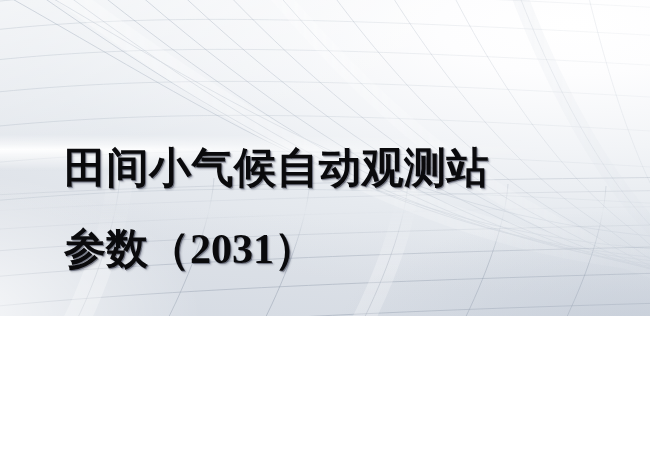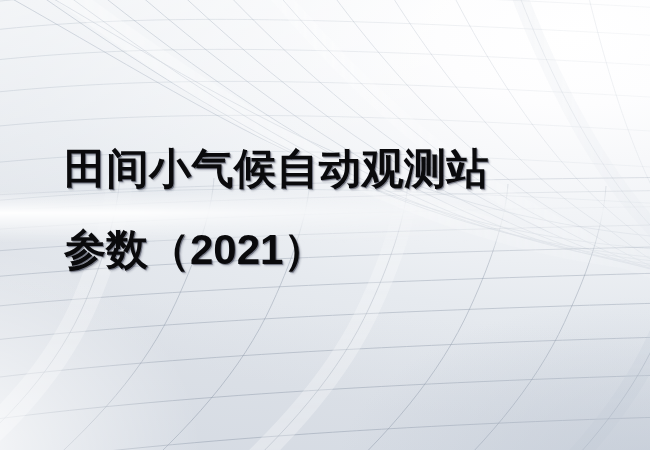--- a/index.html
+++ b/index.html
@@ -3,23 +3,23 @@
 <meta charset="utf-8">
 <style>
   html, body {
     margin: 0;
     padding: 0;
     background: #ffffff;
   }
   #slide {
     position: relative;
     width: 650px;
-    height: 450px;
+    height: 316px;
     overflow: hidden;
-    font-family: Liberation Sans, sans-serif;
+    font-family: Liberation Serif, serif;
     background: #e3e7ec;
   }
 
   
   .bg-layer {
     position: absolute;
     inset: 0;
     pointer-events: none;
   }
 
@@ -178,16 +178,16 @@
       </g>
     </svg>
   </div>
 
   <div class="bg-layer bg-corner"></div>
   <div class="bg-layer bg-corner2"></div>
   <div class="bg-layer bg-streak"></div>
 
   <div class="title-block">
     <div class="title-line line1">田间小气候自动观测站</div>
-    <div class="title-line line2">参数（2021）</div>
+    <div class="title-line line2">参数（2031）</div>
   </div>
 
 </div>
 
 </body></html>

